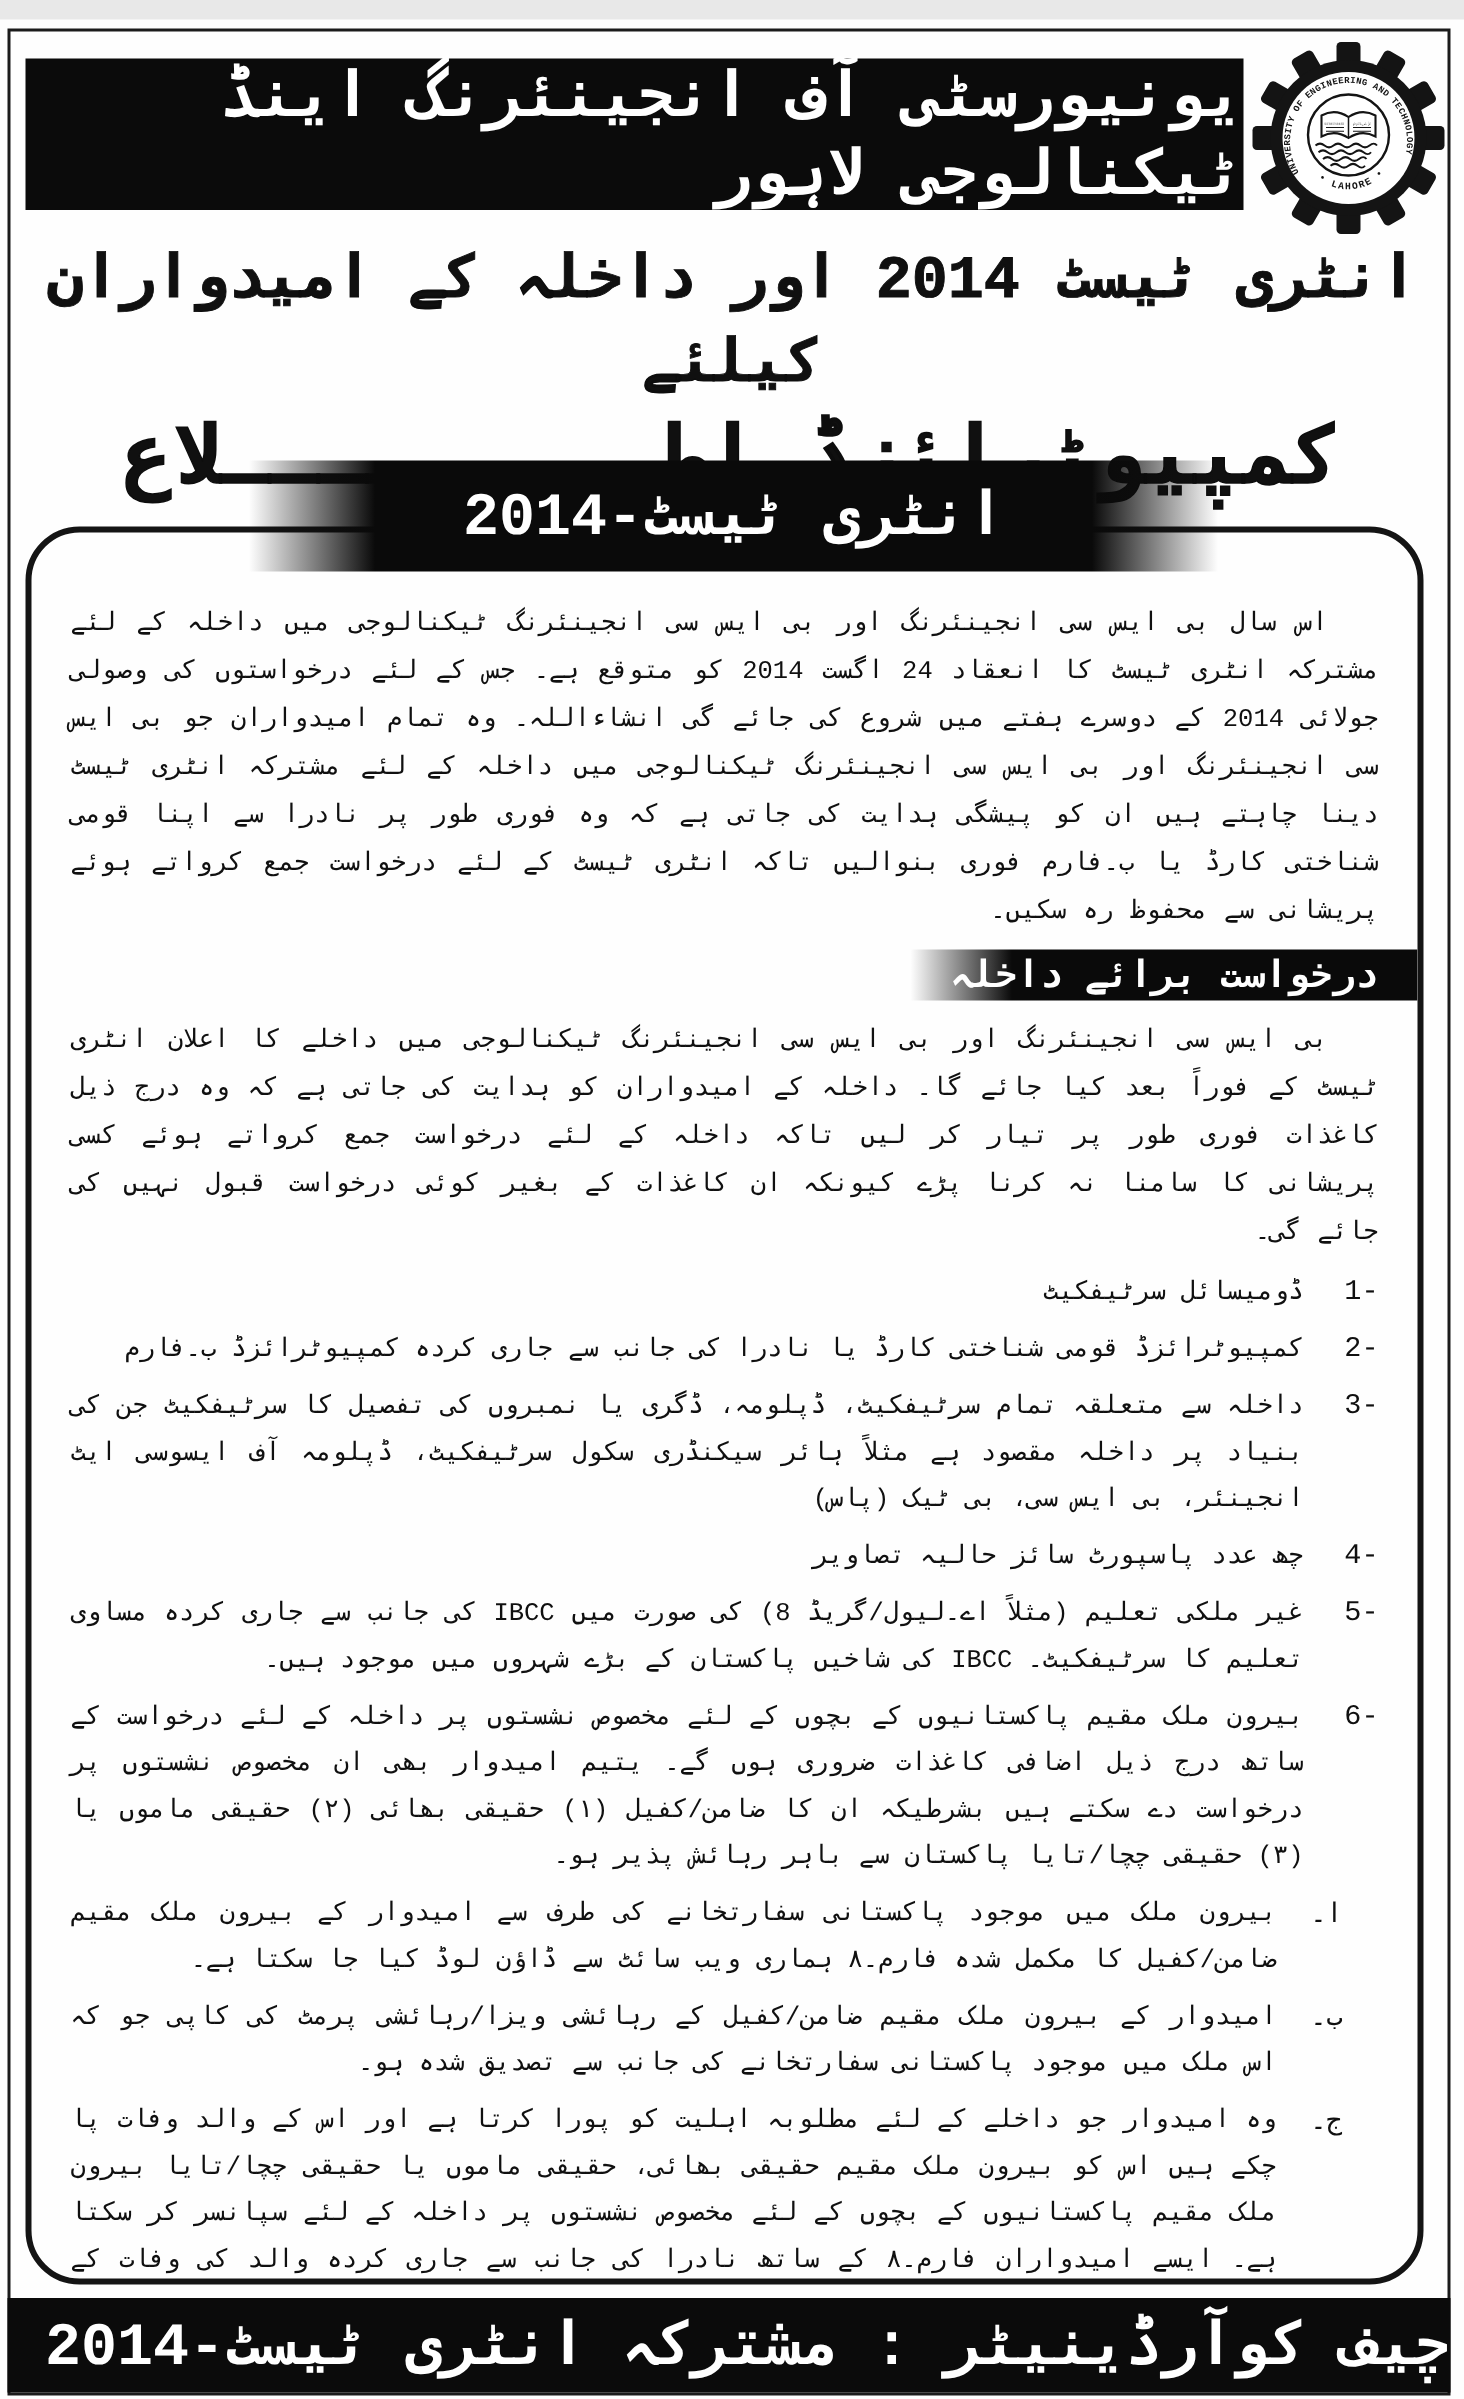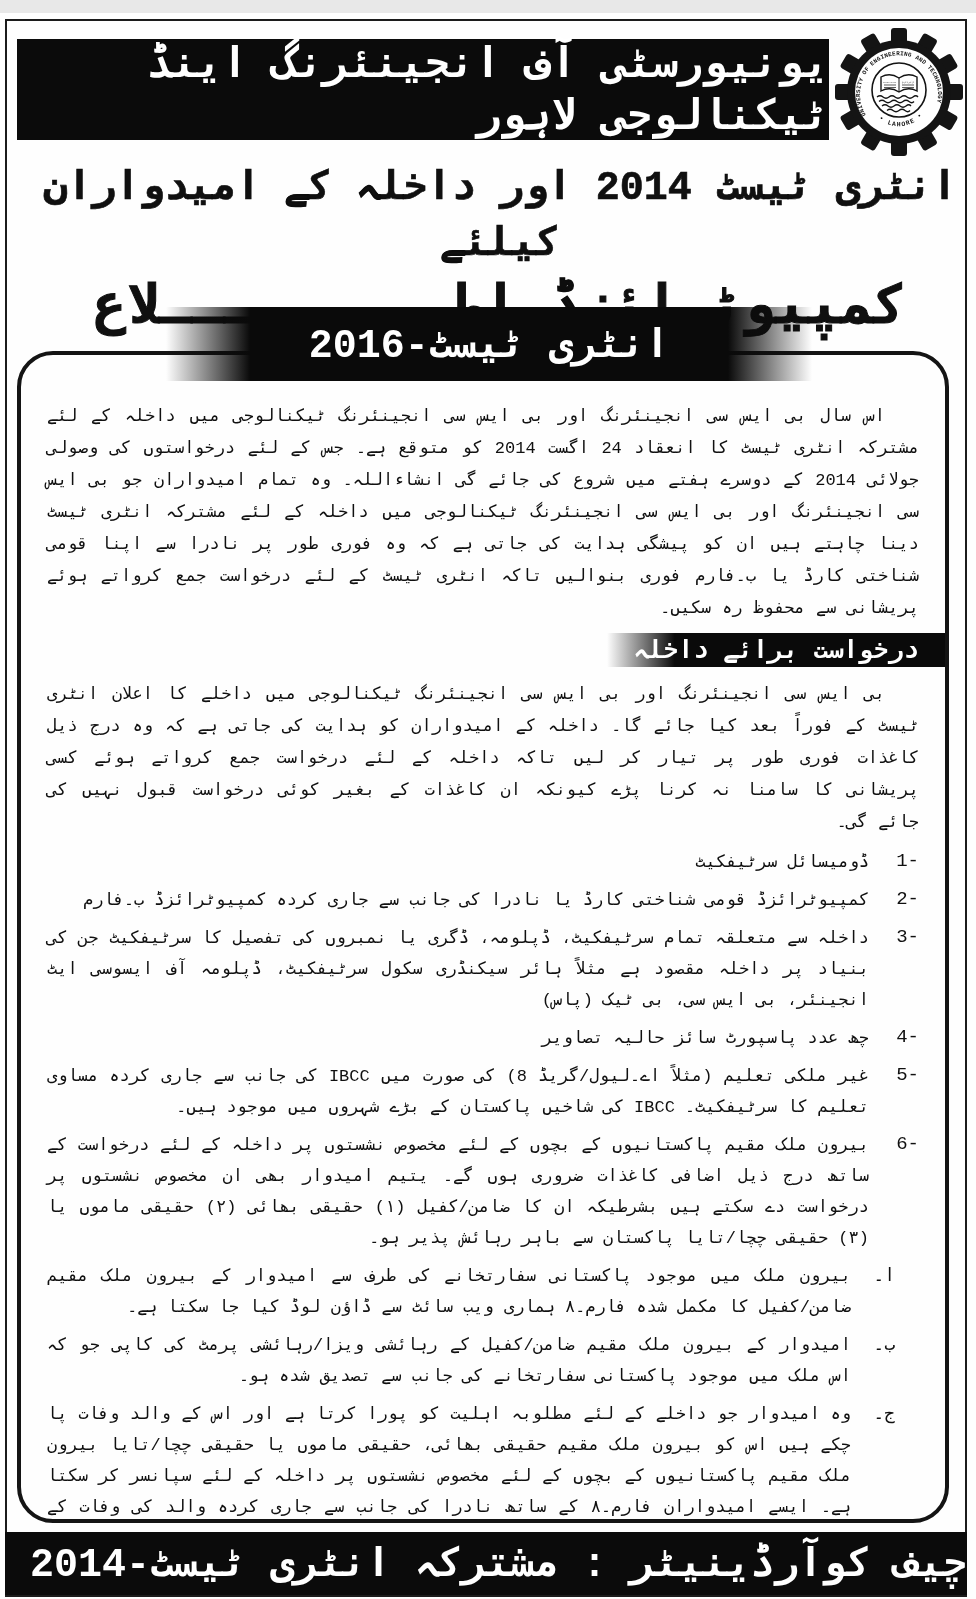--- a/index.html
+++ b/index.html
@@ -15,21 +15,21 @@
 
   
   .header-banner{
     position:absolute; left:17px; top:26px; width:812px; height:101px;
     background:#0b0b0b; color:#fff; display:flex; align-items:center; justify-content:center;
     direction:rtl; font-size:42px; font-weight:bold; letter-spacing:1px;
   }
   .logo{ position:absolute; left:834px; top:14px; width:130px; height:130px; }
 
   
-  .headline{ position:absolute; left:32px; top:148px; width:936px; text-align:center; direction:rtl; }
+  .headline{ position:absolute; left:20px; top:148px; width:936px; text-align:center; direction:rtl; }
   .headline .l1{ font-size:40px; font-weight:bold; line-height:1.4; -webkit-text-stroke:0.6px #0d0d0d; }
   .headline .l2{ font-size:54px; font-weight:bold; line-height:1.2; margin-top:4px; -webkit-text-stroke:1px #0d0d0d; }
 
   
   .entry-banner{
     position:absolute; left:166px; top:294px; width:646px; height:74px; z-index:3;
     background:linear-gradient(90deg, rgba(10,10,10,0) 0%, #0a0a0a 13%, #0a0a0a 87%, rgba(10,10,10,0) 100%);
     color:#fff; display:flex; align-items:center; justify-content:center;
     direction:rtl; font-size:40px; font-weight:bold;
   }
@@ -128,21 +128,21 @@
       </g>
     </svg>
   </div>
 
   <div class="headline">
     <div class="l1">انٹری ٹیسٹ 2014 اور داخلہ کے امیدواران کیلئے</div>
     <div class="l2">کمپیوٹرائزڈ اطـــــــــلاع</div>
   </div>
 
   <div class="entry-banner">
-    <span>انٹری ٹیسٹ-2016</span>
+    <span>انٹری ٹیسٹ-2014</span>
   </div>
 
   <div class="main-box">
 
     <p class="para">اس سال بی ایس سی انجینئرنگ اور بی ایس سی انجینئرنگ ٹیکنالوجی میں داخلہ کے لئے مشترکہ انٹری ٹیسٹ کا انعقاد 24 اگست 2014 کو متوقع ہے۔ جس کے لئے درخواستوں کی وصولی جولائی 2014 کے دوسرے ہفتے میں شروع کی جائے گی انشاءاللہ۔ وہ تمام امیدواران جو بی ایس سی انجینئرنگ اور بی ایس سی انجینئرنگ ٹیکنالوجی میں داخلہ کے لئے مشترکہ انٹری ٹیسٹ دینا چاہتے ہیں ان کو پیشگی ہدایت کی جاتی ہے کہ وہ فوری طور پر نادرا سے اپنا قومی شناختی کارڈ یا ب۔فارم فوری بنوالیں تاکہ انٹری ٹیسٹ کے لئے درخواست جمع کرواتے ہوئے پریشانی سے محفوظ رہ سکیں۔</p>
 
     <div class="sec-banner">
       <span>درخواست برائے داخلہ</span>
     </div>
 

